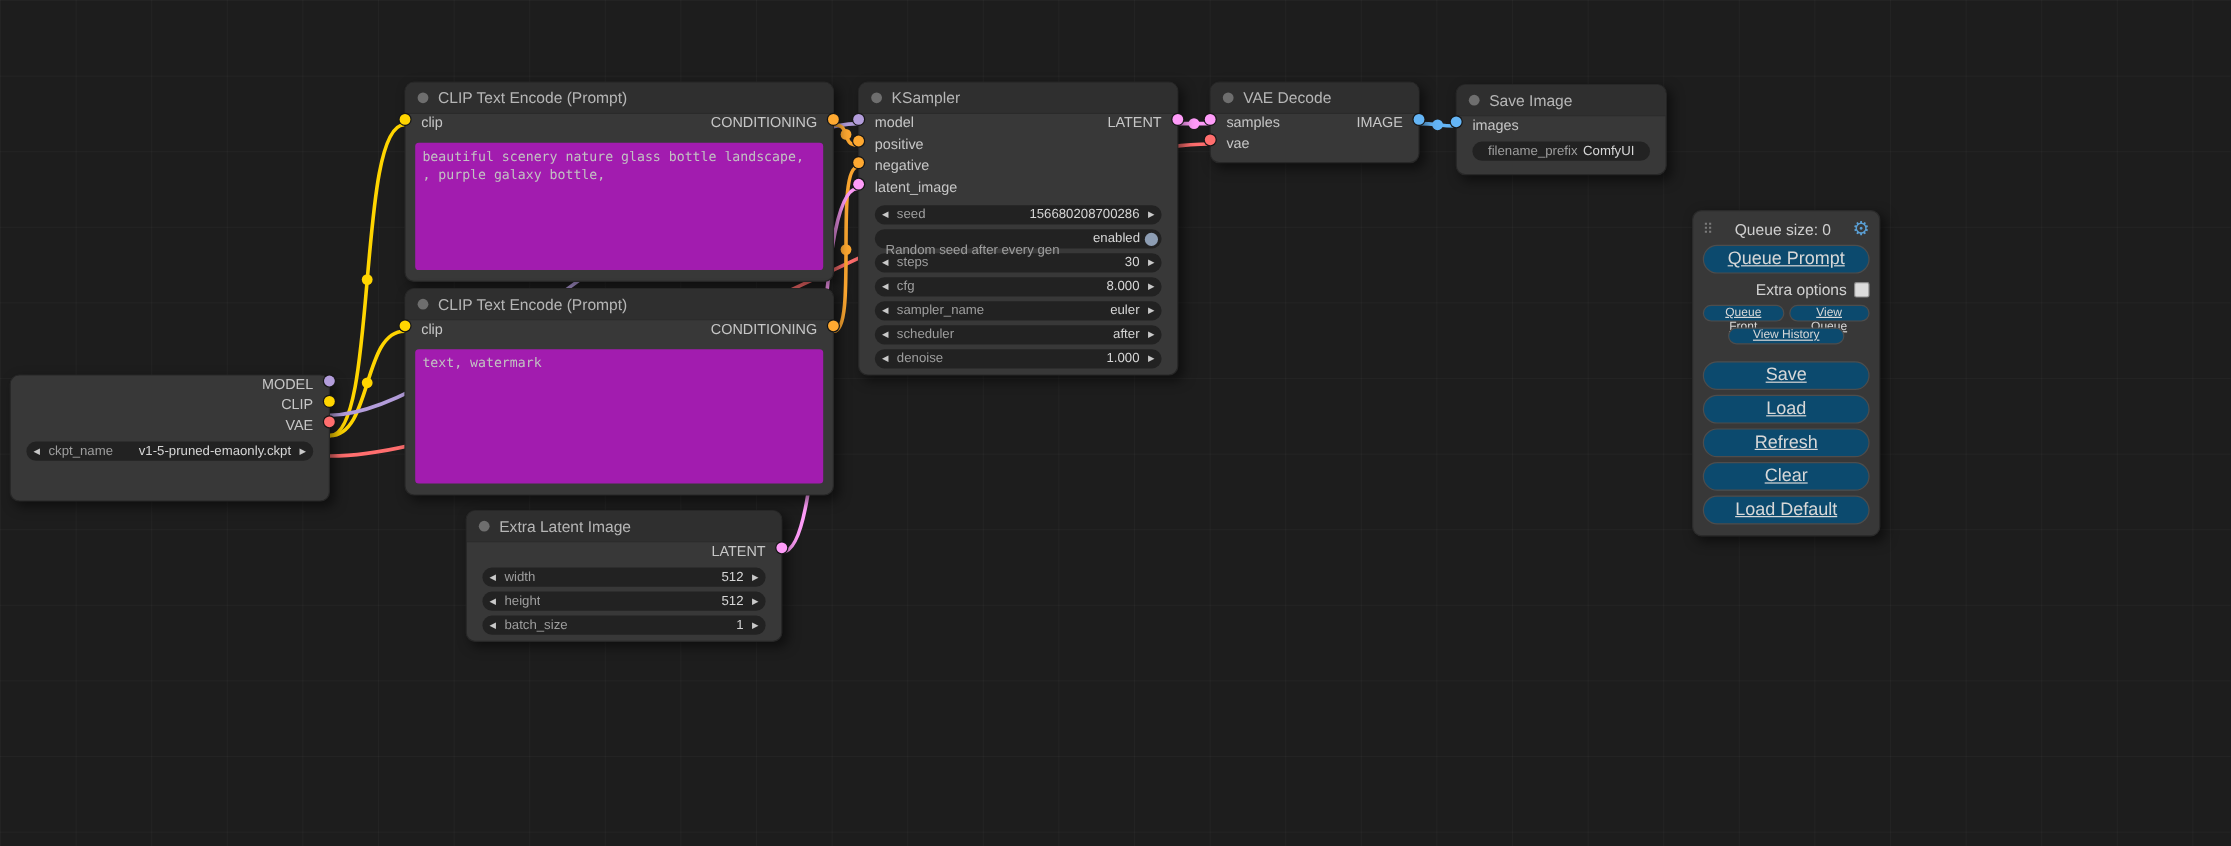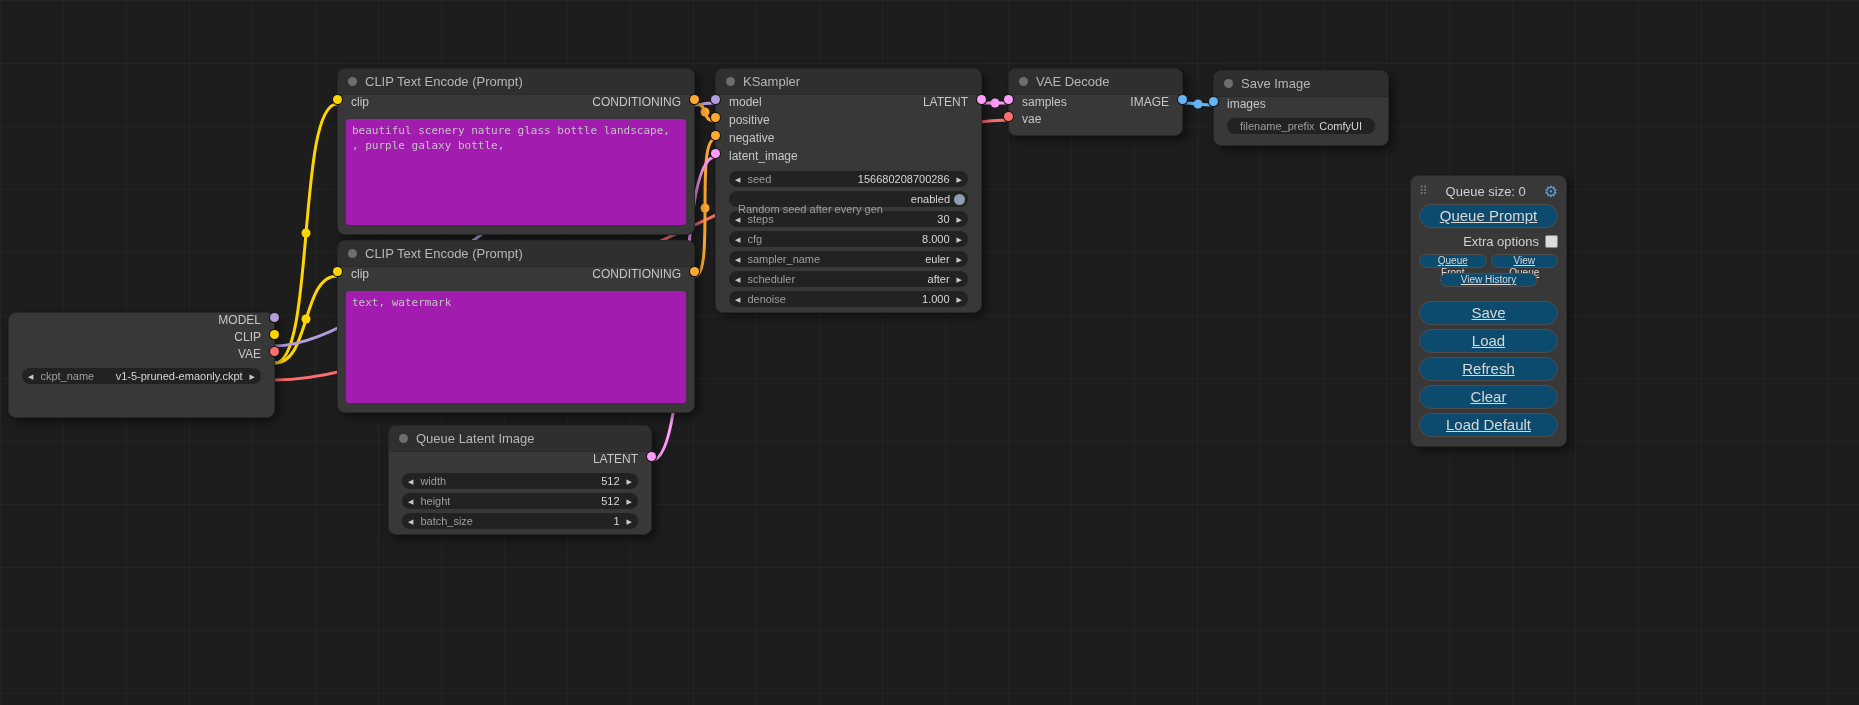--- a/index.html
+++ b/index.html
@@ -164,21 +164,21 @@
         <span>CONDITIONING</span>
         <span class="port conditioning"></span>
       </div>
     </div>
     <div class="textbox" style="height:112px">text, watermark</div>
   </div>
 
   <div class="node" style="left:388px;top:425px;width:264px;height:110px">
     <div class="node-header">
       <span class="collapse-dot"></span>
-      <span class="node-title">Queue Latent Image</span>
+      <span class="node-title">Extra Latent Image</span>
     </div>
     <div class="slot out">
       <span>LATENT</span>
       <span class="port latent"></span>
     </div>
     <div class="widget">
       <span class="arrow">◀</span>
       <span class="w-label">width</span>
       <span class="w-value">512</span>
       <span class="arrow">▶</span>

